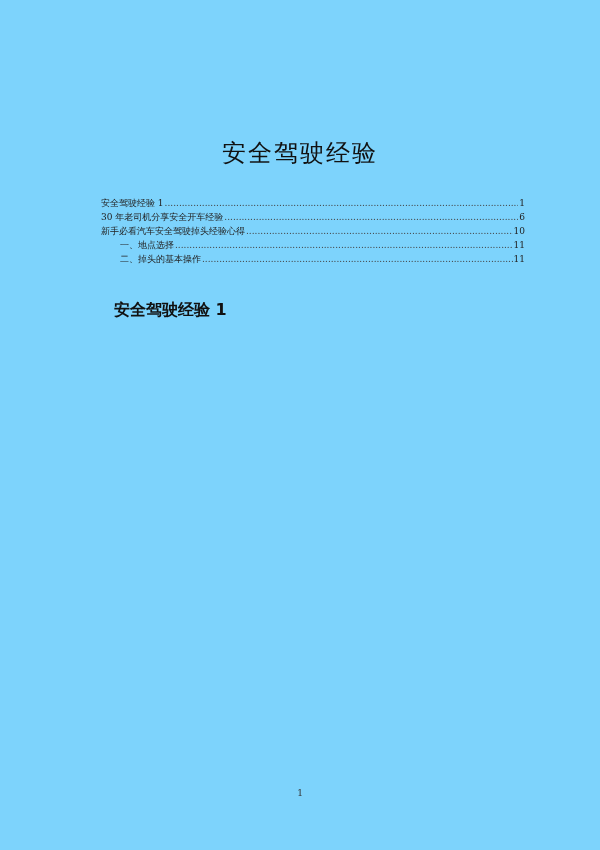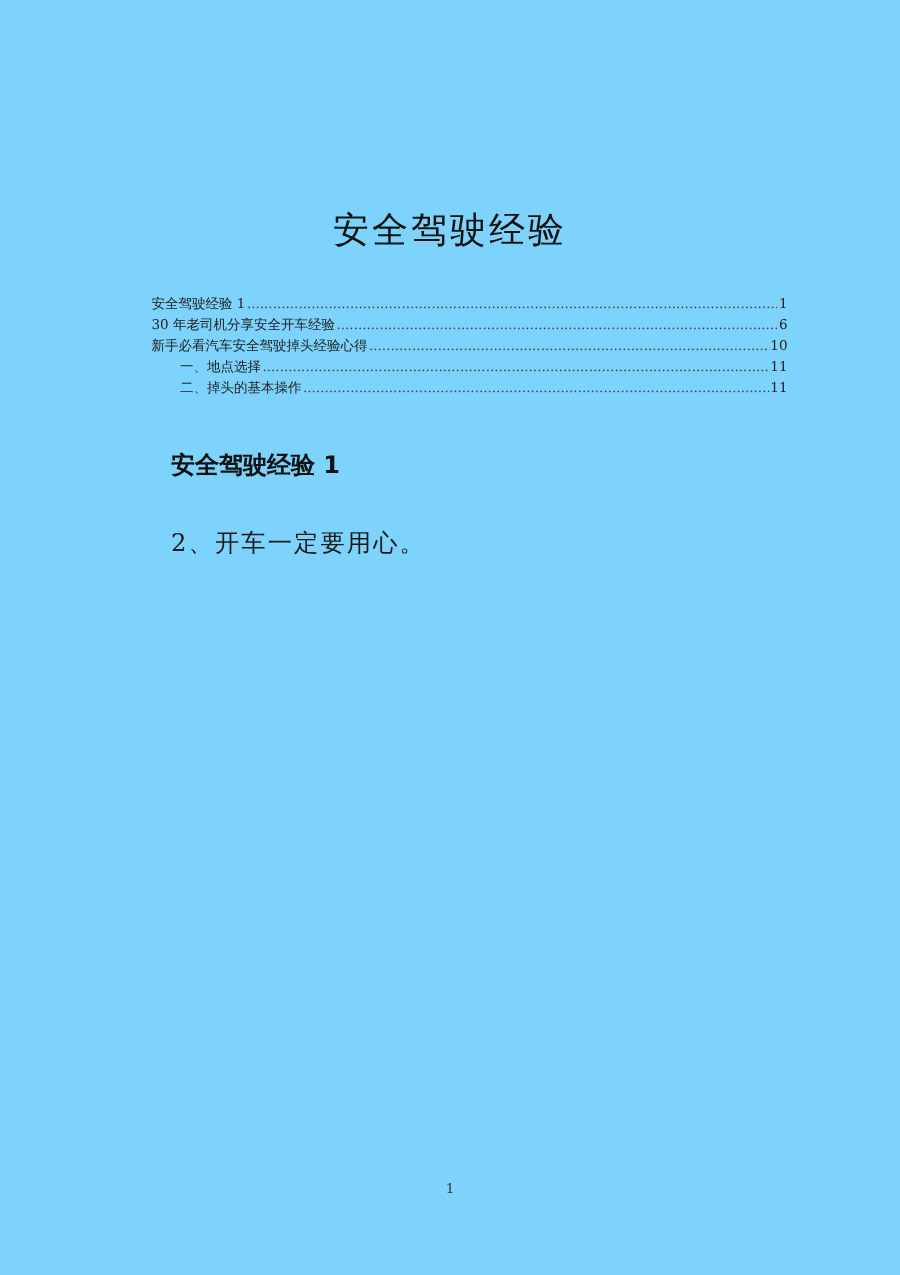--- a/index.html
+++ b/index.html
@@ -133,18 +133,17 @@
     <div class="toc-row sub">
       <span class="toc-label">二、掉头的基本操作</span>
       <span class="toc-dots"></span>
       <span class="toc-page">11</span>
     </div>
   </div>
 
   <div class="section-heading">安全驾驶经验 1</div>
 
   <div class="body-text">
-    <p>2、开车一定要用心。</p>
   </div>
 
   <div class="page-number">1</div>
 
 </div>
 
 </body></html>

